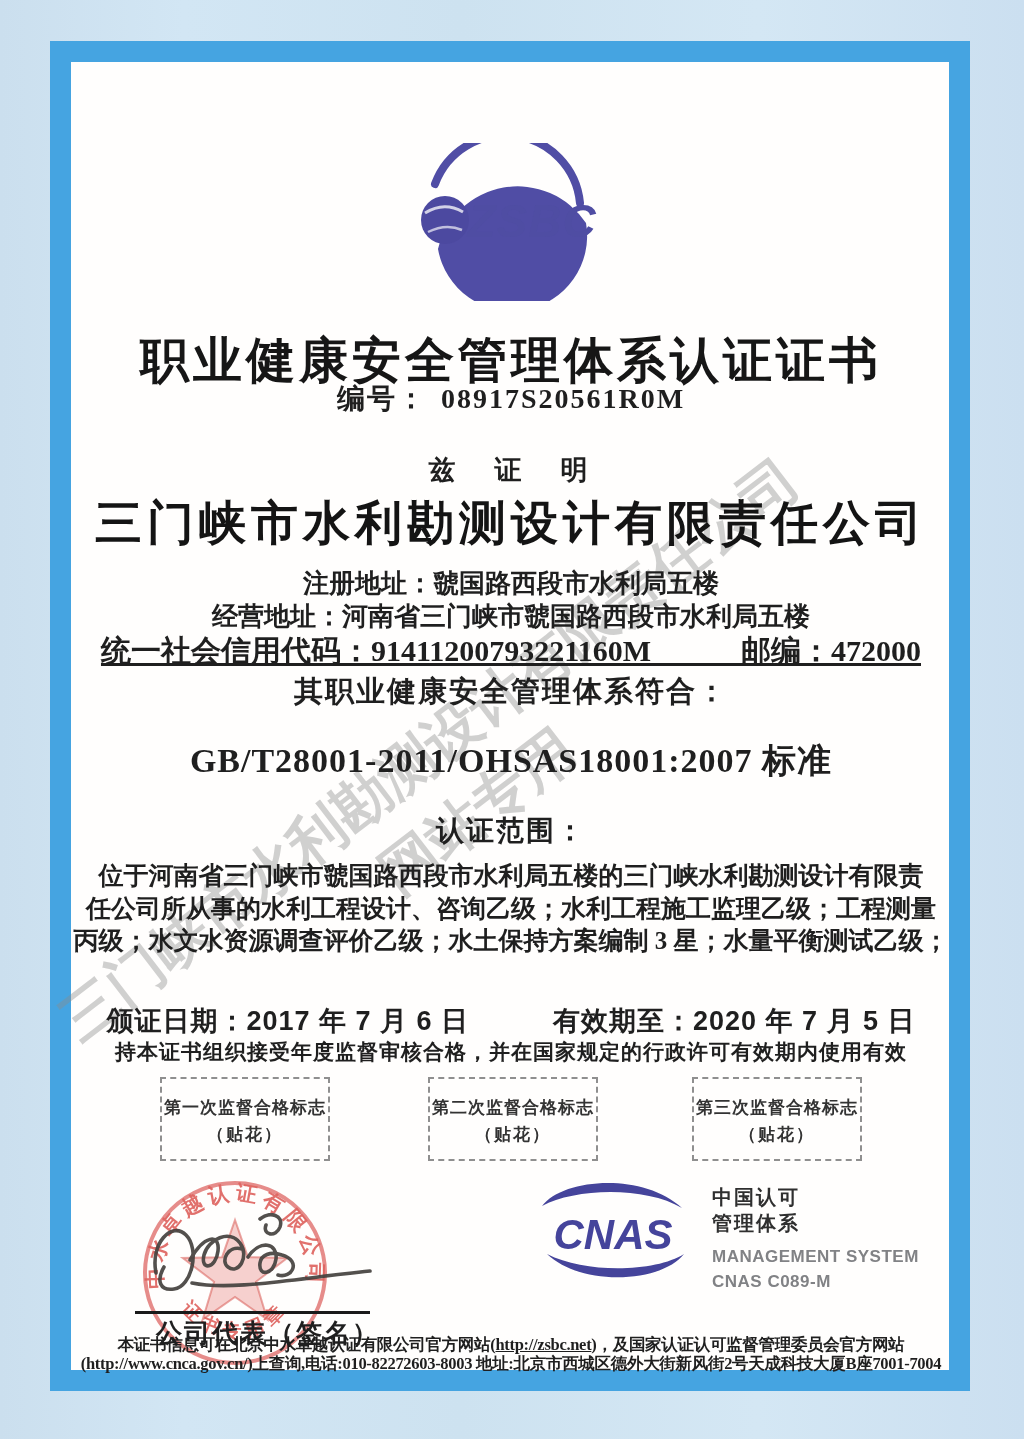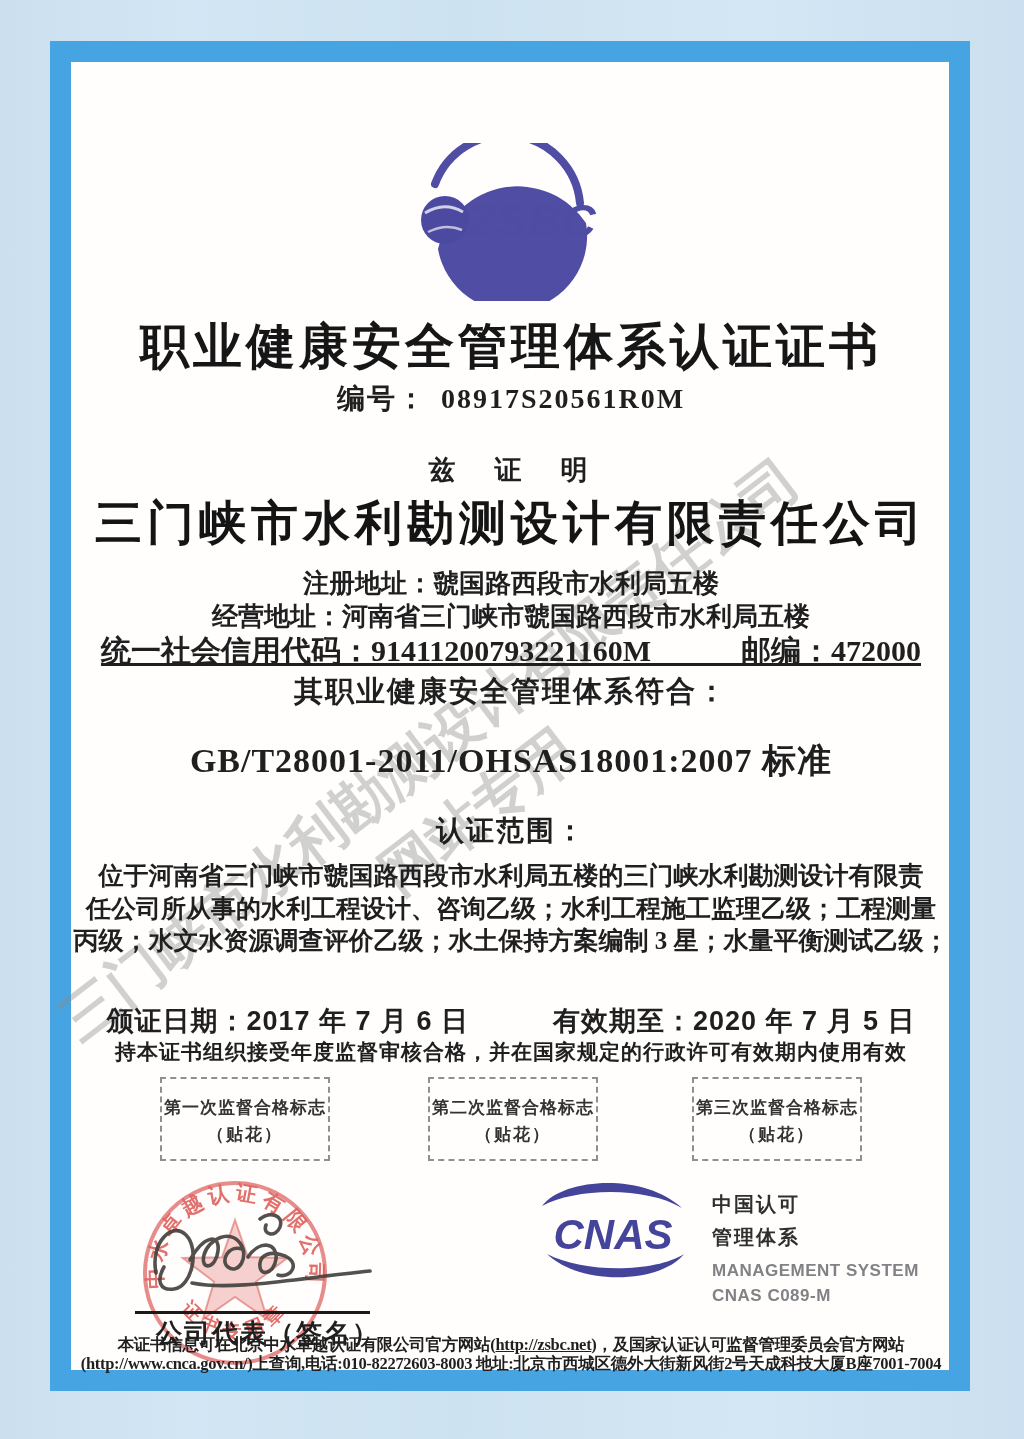--- a/index.html
+++ b/index.html
@@ -10,21 +10,21 @@
   .frame{position:absolute;left:50px;top:41px;width:878px;height:1308px;
          border:21px solid #45a4e1;background:#fffefd;z-index:0;}
   .wm{position:absolute;z-index:1;white-space:nowrap;color:#8c8c8c;opacity:.40;
       font-weight:700;font-family:"Liberation Serif",serif;pointer-events:none;}
   .wm1{left:430px;top:750px;font-size:57px;transform:translate(-50%,-50%) rotate(-37.5deg);}
   .wm2{left:478px;top:812px;font-size:57px;transform:translate(-50%,-50%) rotate(-37.5deg);}
   .content{position:absolute;inset:0;z-index:2;color:#1f1f1f;}
   .cline{position:absolute;left:72px;width:878px;text-align:center;white-space:nowrap;}
   .hei{font-family:"Liberation Sans",sans-serif;}
   .song{font-family:"Liberation Serif",serif;}
-  .title{top:314px;font-size:49px;font-weight:900;letter-spacing:4px;color:#161616;}
+  .title{top:328px;font-size:49px;font-weight:900;letter-spacing:4px;color:#161616;}
   .certno{top:380px;font-size:28px;font-weight:700;}
   .certno .lbl{font-family:"Liberation Sans",sans-serif;letter-spacing:2px;}
   .certno .val{font-family:"Liberation Serif",serif;letter-spacing:2px;margin-left:14px;}
   .attest{top:452px;font-size:27px;font-weight:800;letter-spacing:6px;}
   .company{top:492px;font-size:47px;font-weight:900;letter-spacing:5px;color:#141414;}
   .addr1{top:566px;font-size:26px;font-weight:700;}
   .addr2{top:599px;font-size:26px;font-weight:700;}
   .credit{top:631px;font-size:30px;font-weight:700;text-decoration:underline;}
   .conform{top:672px;font-size:29px;font-weight:800;letter-spacing:2px;}
   .standard{top:738px;font-size:34px;font-weight:700;letter-spacing:1px;}
@@ -35,21 +35,21 @@
   .note{top:1038px;font-size:21px;font-weight:700;letter-spacing:1px;}
   .supbox{position:absolute;top:1077px;width:170px;height:84px;border:2px dashed #8f8f8f;
           box-sizing:border-box;text-align:center;color:#333;background:transparent;}
   .supbox .l1{margin-top:17px;font-size:17px;font-weight:600;letter-spacing:1px;}
   .supbox .l2{margin-top:4px;font-size:17px;font-weight:600;letter-spacing:2px;}
   .b1{left:160px;} .b2{left:428px;} .b3{left:692px;}
   .sealsvg{position:absolute;left:140px;top:1173px;z-index:2;}
   .sigsvg{position:absolute;left:142px;top:1205px;z-index:5;}
   .cnassvg{position:absolute;left:533px;top:1174px;z-index:3;}
   .cnastxt{position:absolute;left:712px;top:1184px;z-index:3;}
-  .cnastxt .cn{font-size:20px;color:#2f2f2f;letter-spacing:2px;line-height:26px;font-weight:600;margin-top:7px;}
+  .cnastxt .cn{font-size:20px;color:#2f2f2f;letter-spacing:2px;line-height:26px;font-weight:600;}
   .cnastxt .en{font-family:"Liberation Sans",sans-serif;font-size:17px;font-weight:700;
                color:#818285;letter-spacing:.5px;line-height:25px;}
   .cnastxt .en.first{margin-top:8px;}
   .sigline{position:absolute;left:135px;top:1311px;width:235px;height:3px;background:#1a1a1a;z-index:4;}
   .siglabel{position:absolute;left:148px;top:1316px;width:240px;text-align:center;
             font-size:26px;font-weight:800;letter-spacing:2px;z-index:4;
             font-family:"Liberation Sans",sans-serif;}
   .foot1{top:1334px;font-size:16.5px;font-weight:600;letter-spacing:-0.3px;z-index:4;}
   .foot1 .u{text-decoration:underline;}
   .foot2{top:1353px;font-size:16.5px;font-weight:600;letter-spacing:-0.3px;z-index:4;}

